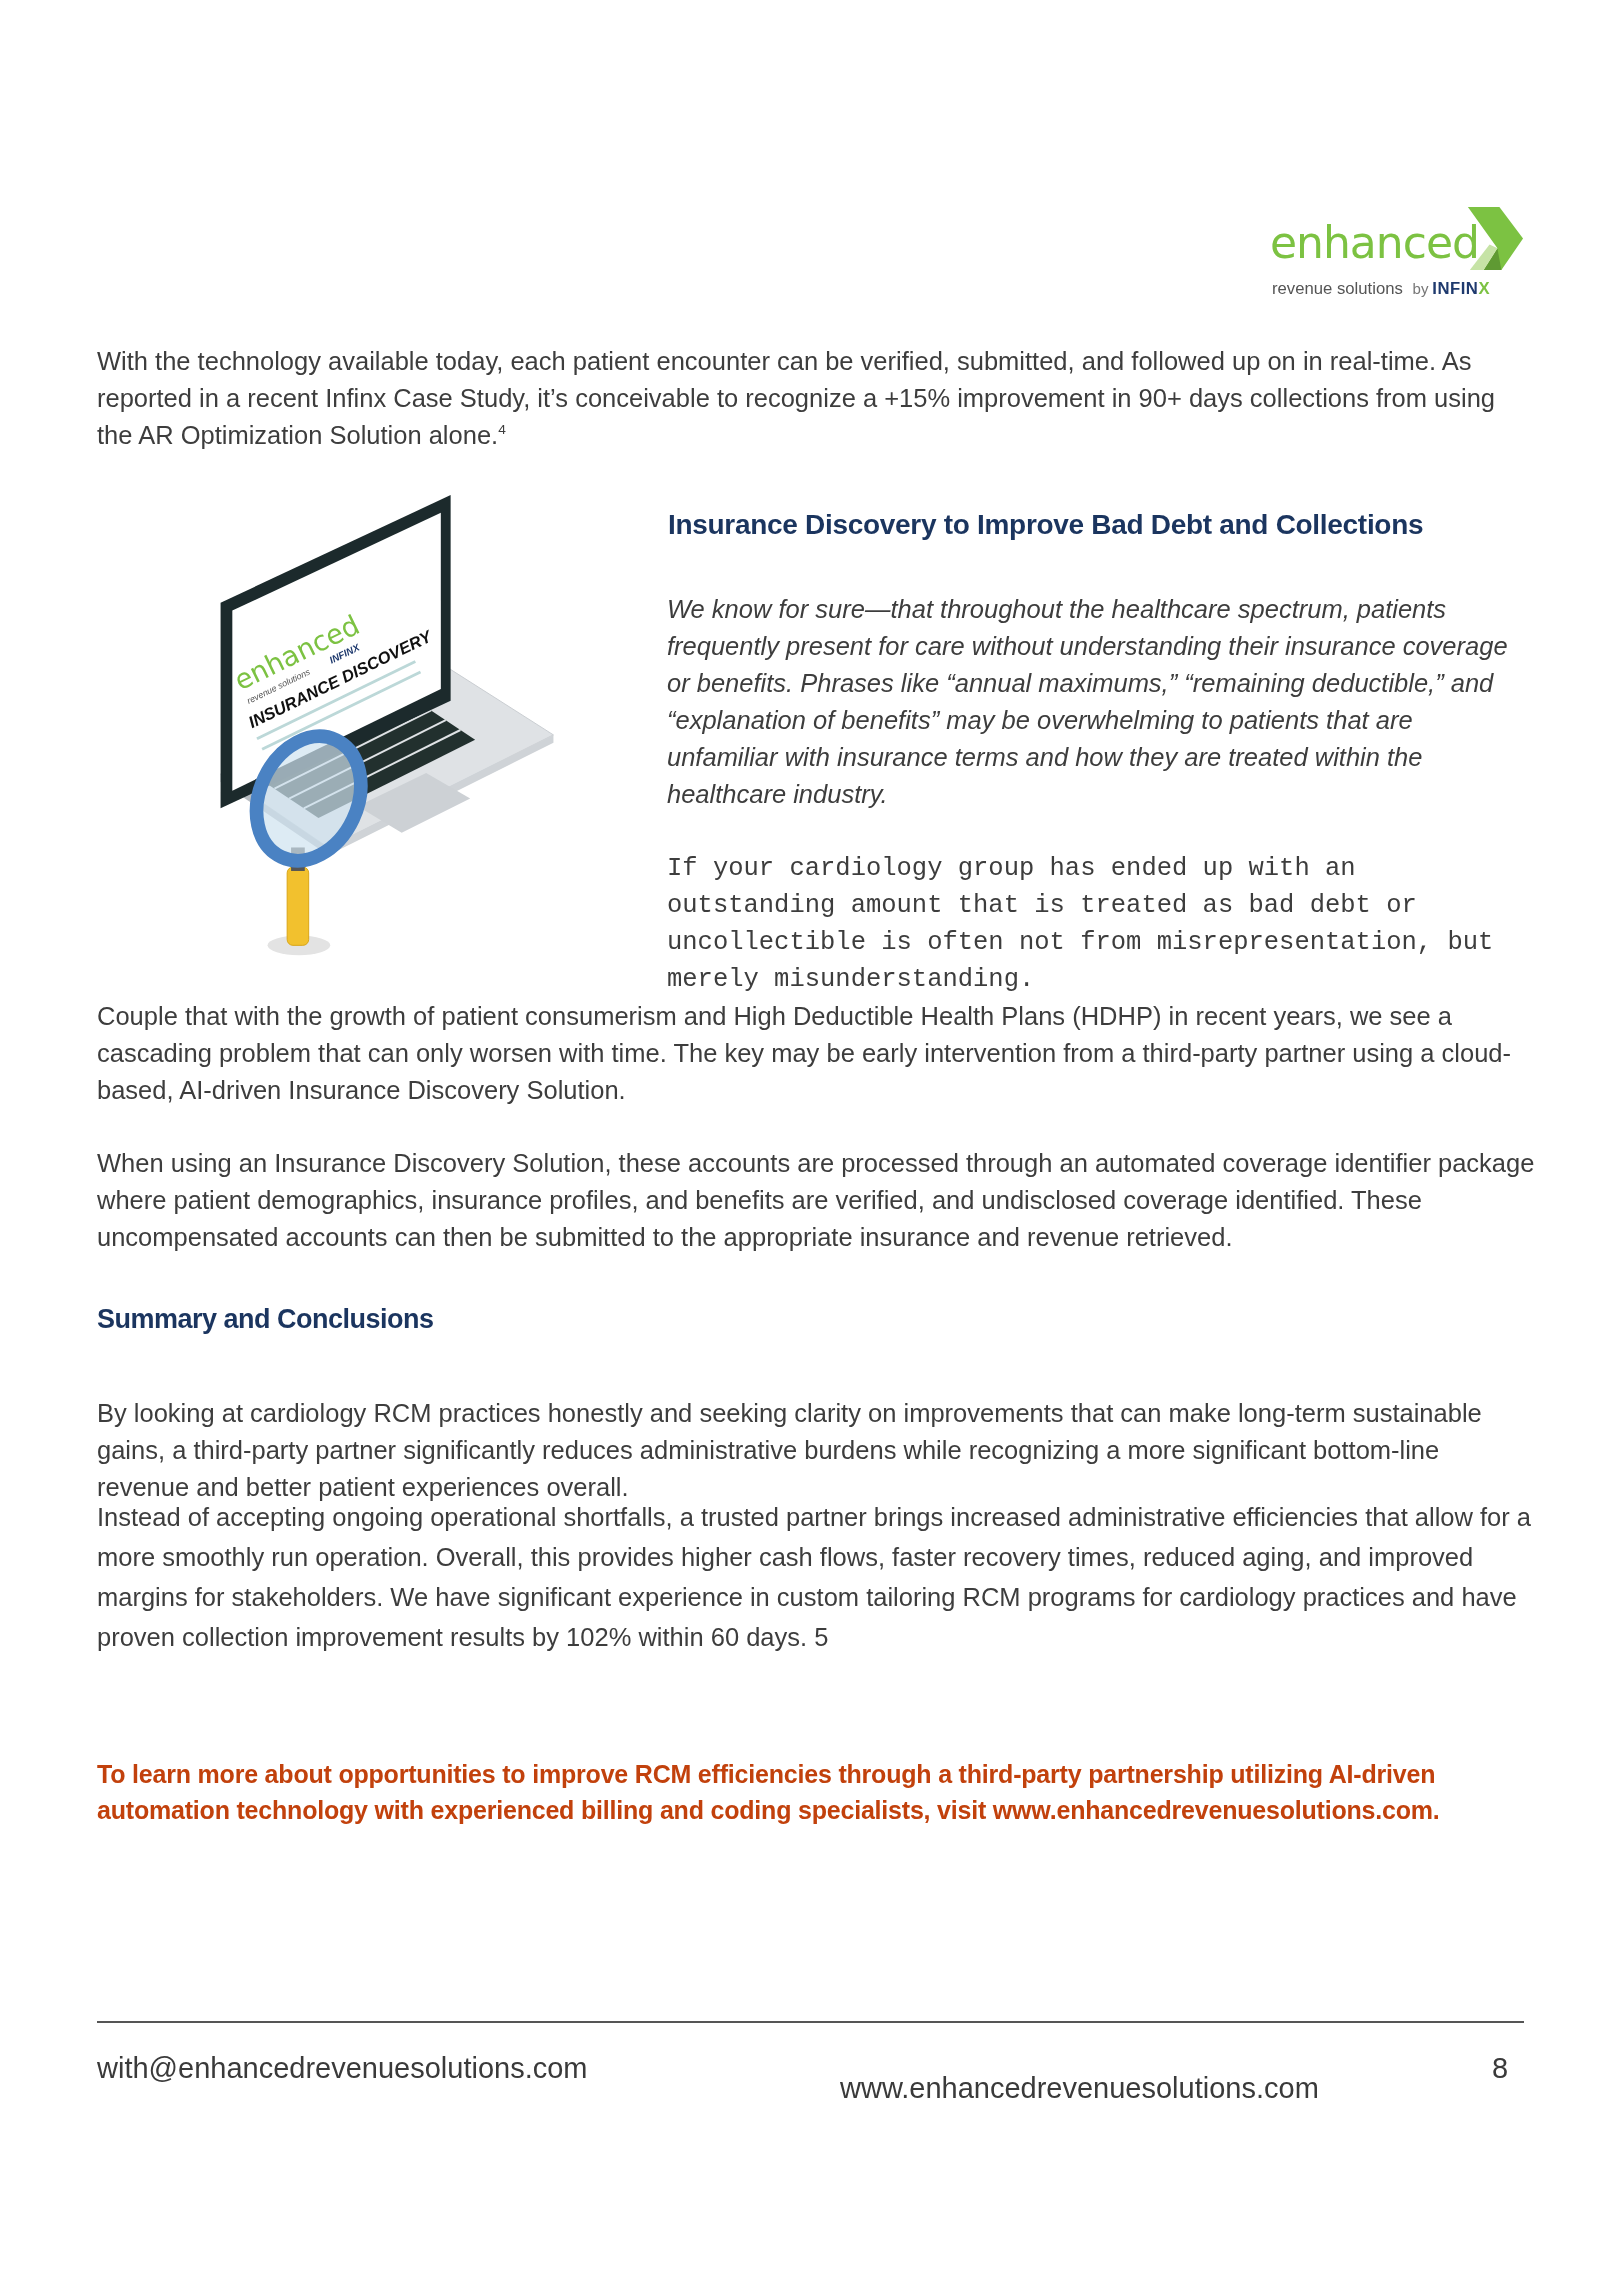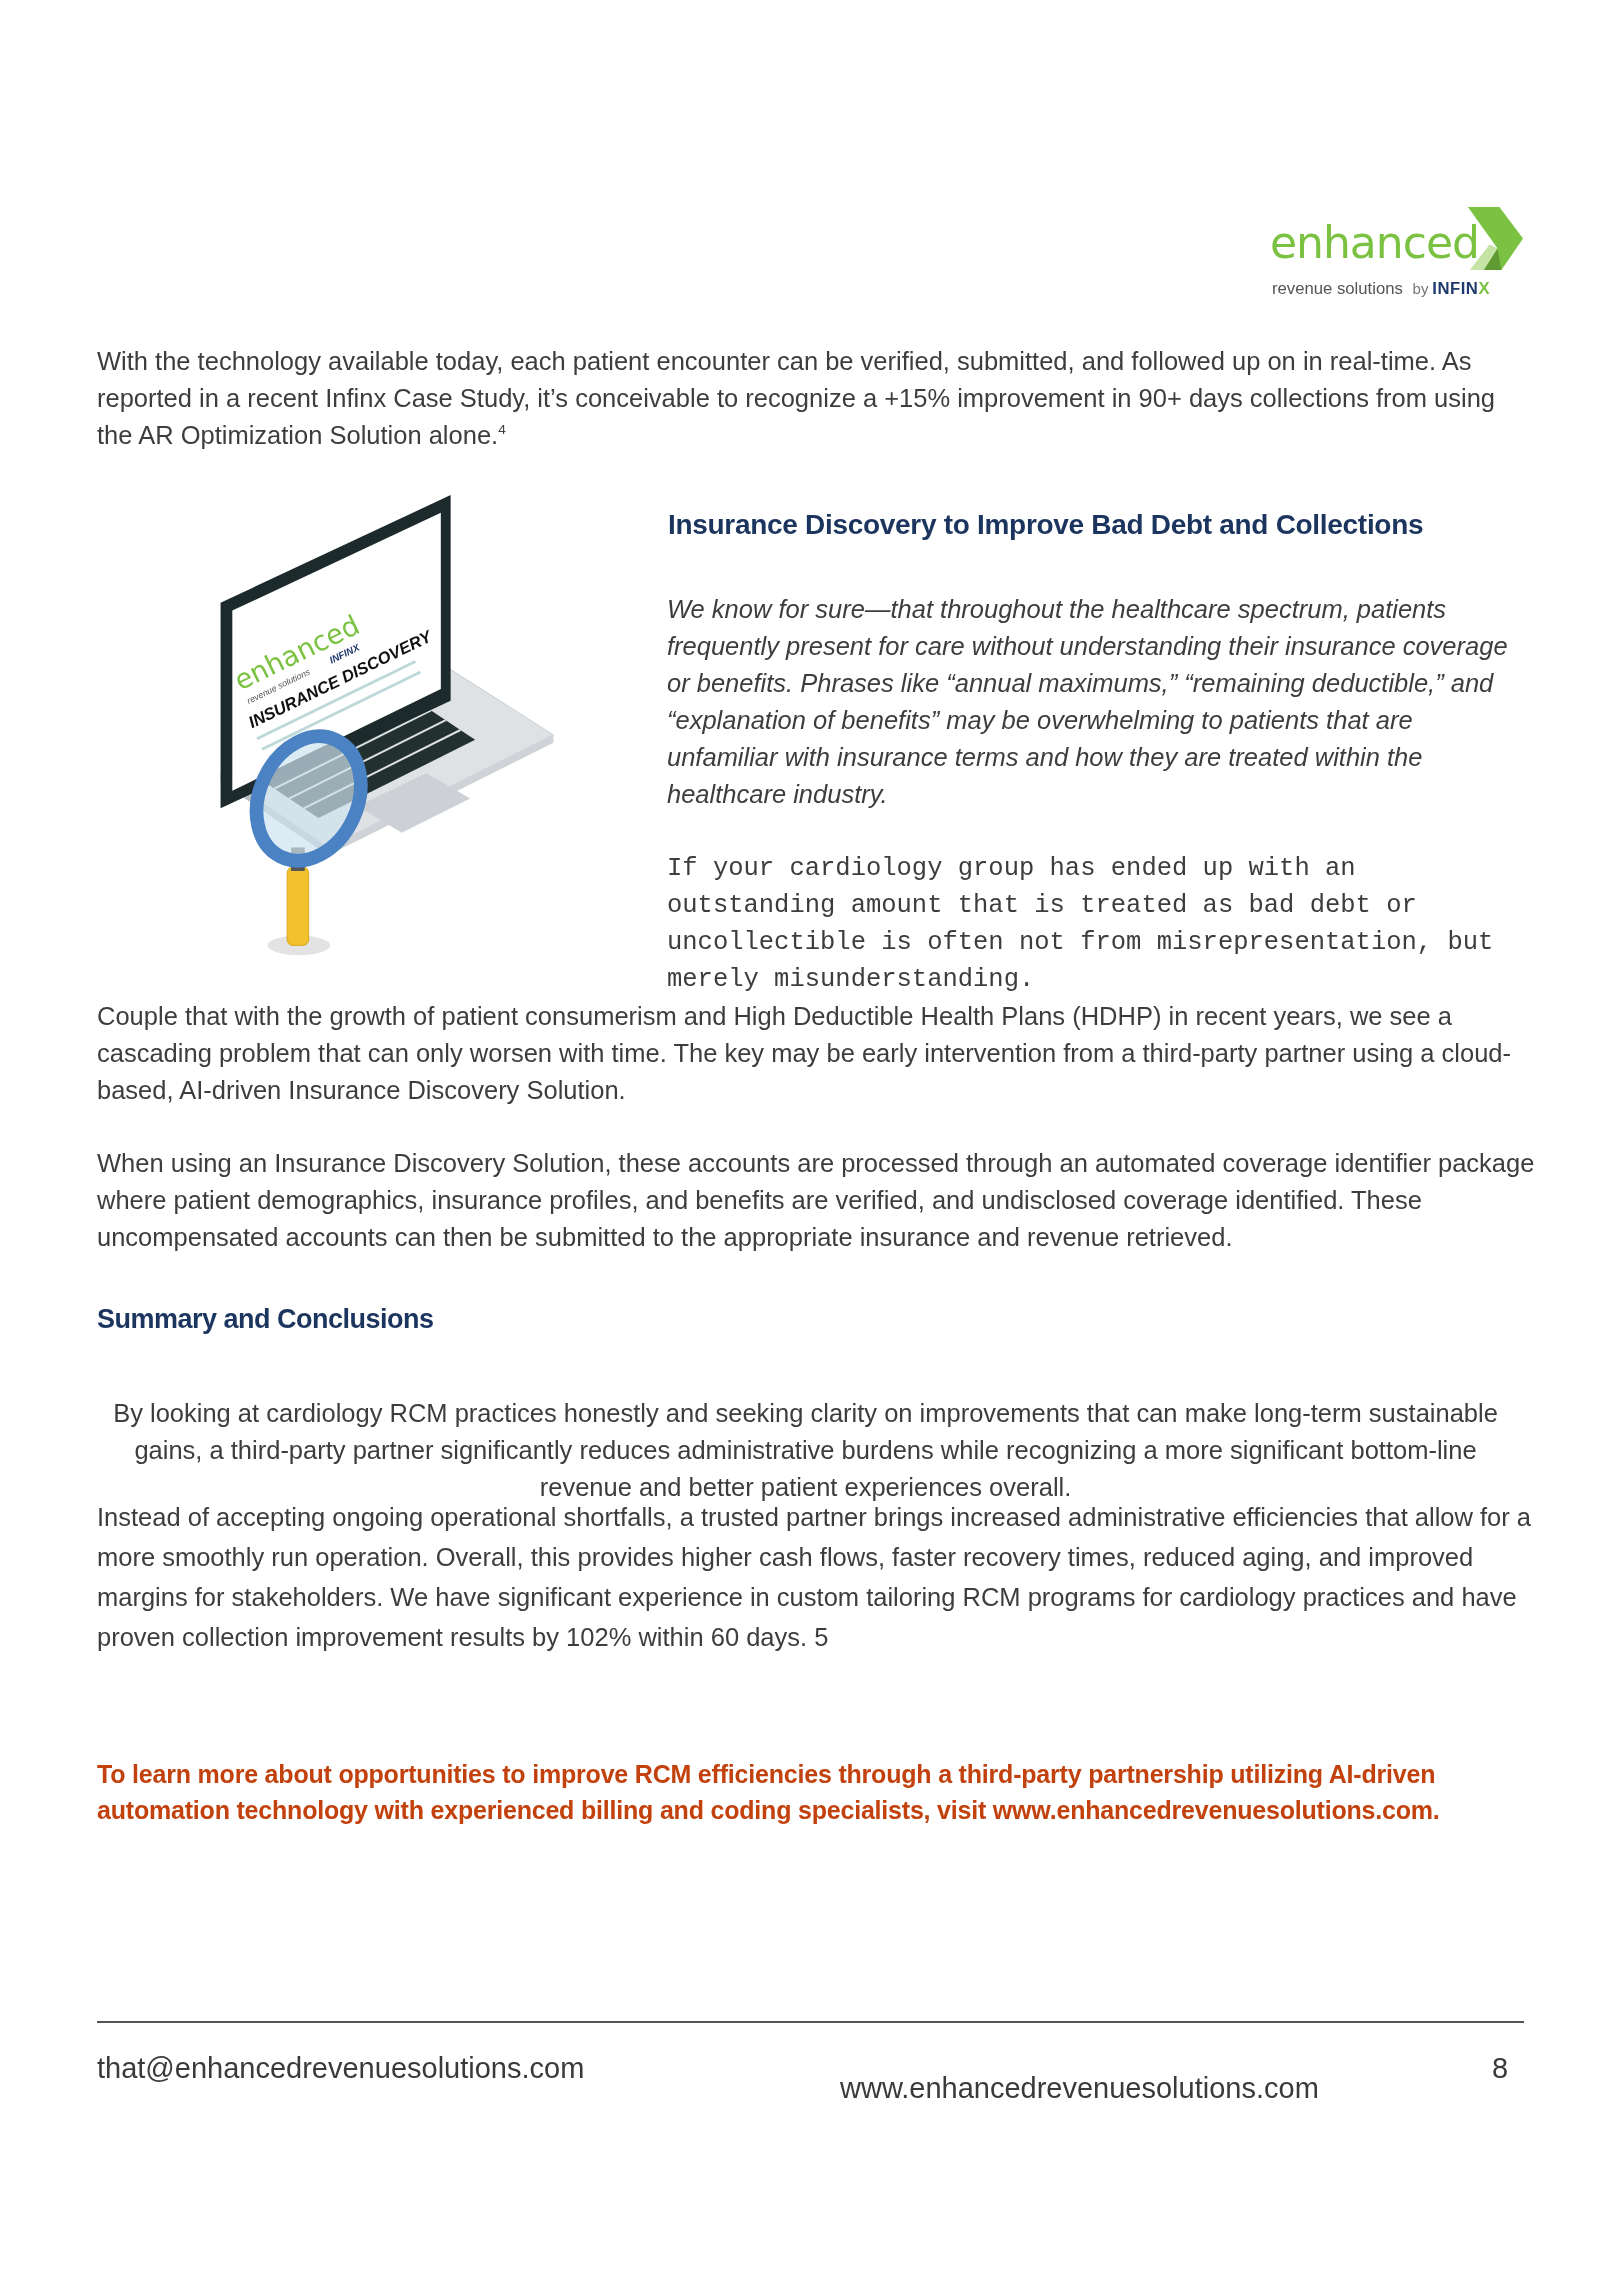--- a/index.html
+++ b/index.html
@@ -24,21 +24,21 @@
   .illus { left: 201px; top: 495px; width: 372px; height: 470px; }
 
   .subhead { left: 668px; top: 505px; width: 882px; font-size: 28px; font-weight: bold;
              color: #1b355f; line-height: 39px; letter-spacing: -0.3px; }
   .p2 { left: 667px; top: 591px; width: 863px; font-style: italic; }
   .p3 { left: 667px; top: 850px; width: 863px; font-family: Liberation Mono, monospace; }
   .p4 { left: 97px; top: 998px; width: 1441px; }
   .p5 { left: 97px; top: 1145px; width: 1451px; }
 
   .h2 { left: 97px; top: 1304px; font-size: 27px; font-weight: bold; color: #1b355f; letter-spacing: -0.5px; }
-  .p6 { left: 85px; top: 1395px; width: 1441px; text-align: center; }
+  .p6 { left: 97px; top: 1395px; width: 1441px; }
   .p7 { left: 97px; top: 1497px; width: 1441px; line-height: 40px; }
   .cta { left: 97px; top: 1731px; width: 1451px; font-size: 25px; font-weight: bold; color: #c2410c;
          line-height: 36px; letter-spacing: -0.2px; }
 
   .footer-rule { left: 97px; top: 2021px; width: 1427px; height: 2px; background: #555; }
   .footer-text { top: 2052px; font-size: 29px; color: #3a3a3a; }
   .f-email { left: 97px; }
   .f-web { left: 840px; margin-top: 20px; }
   .f-page { left: 1492px; }
 </style>
@@ -98,16 +98,16 @@
 <p class="abs para p3">If your cardiology group has ended up with an outstanding amount that is treated as bad debt or uncollectible is often not from misrepresentation, but merely misunderstanding.</p>
 <p class="abs para p4">Couple that with the growth of patient consumerism and High Deductible Health Plans (HDHP) in recent years, we see a cascading problem that can only worsen with time. The key may be early intervention from a third-party partner using a cloud-based, AI-driven Insurance Discovery Solution.</p>
 <p class="abs para p5">When using an Insurance Discovery Solution, these accounts are processed through an automated coverage identifier package where patient demographics, insurance profiles, and benefits are verified, and undisclosed coverage identified. These uncompensated accounts can then be submitted to the appropriate insurance and revenue retrieved.</p>
 
 <div class="abs h2">Summary and Conclusions</div>
 <p class="abs para p6">By looking at cardiology RCM practices honestly and seeking clarity on improvements that can make long-term sustainable gains, a third-party partner significantly reduces administrative burdens while recognizing a more significant bottom-line revenue and better patient experiences overall.</p>
 <p class="abs para p7">Instead of accepting ongoing operational shortfalls, a trusted partner brings increased administrative efficiencies that allow for a more smoothly run operation. Overall, this provides higher cash flows, faster recovery times, reduced aging, and improved margins for stakeholders. We have significant experience in custom tailoring RCM programs for cardiology practices and have proven collection improvement results by 102% within 60 days. 5</p>
 <p class="abs cta">To learn more about opportunities to improve RCM efficiencies through a third-party partnership utilizing AI-driven automation technology with experienced billing and coding specialists, visit www.enhancedrevenuesolutions.com.</p>
 
 <div class="abs footer-rule"></div>
-<div class="abs footer-text f-email">that@enhancedrevenuesolutions.com</div>
+<div class="abs footer-text f-email">with@enhancedrevenuesolutions.com</div>
 <div class="abs footer-text f-web">www.enhancedrevenuesolutions.com</div>
 <div class="abs footer-text f-page">8</div>
 
 
 </body></html>

